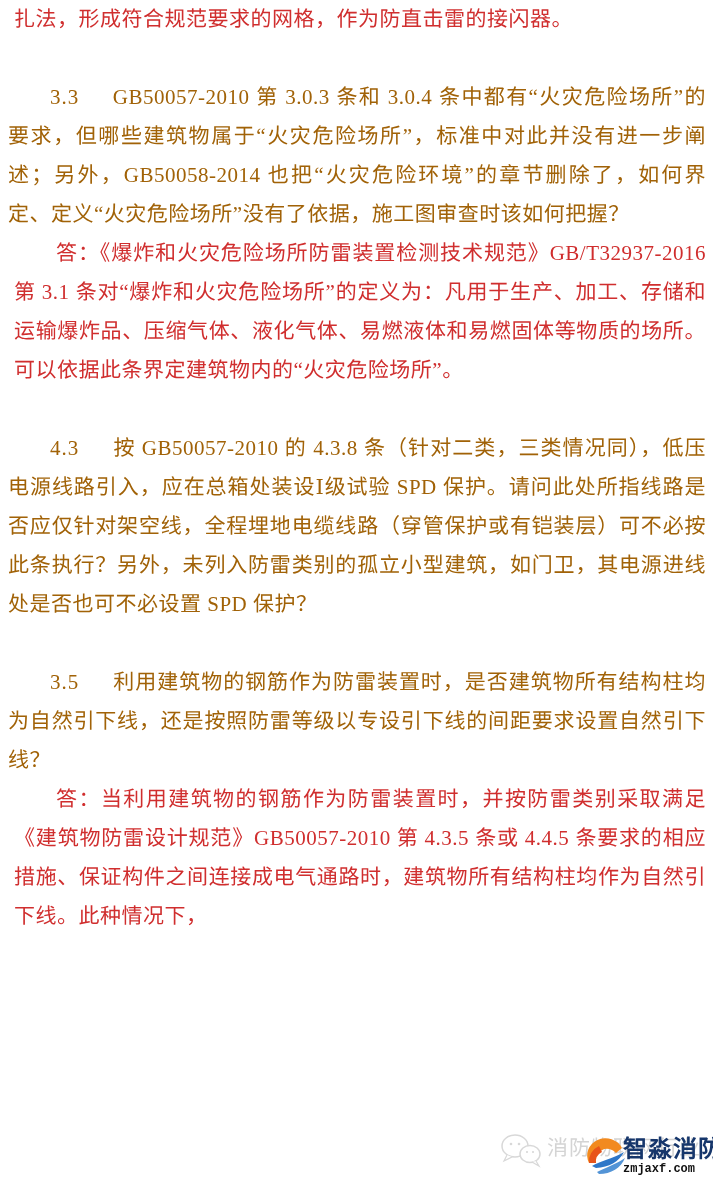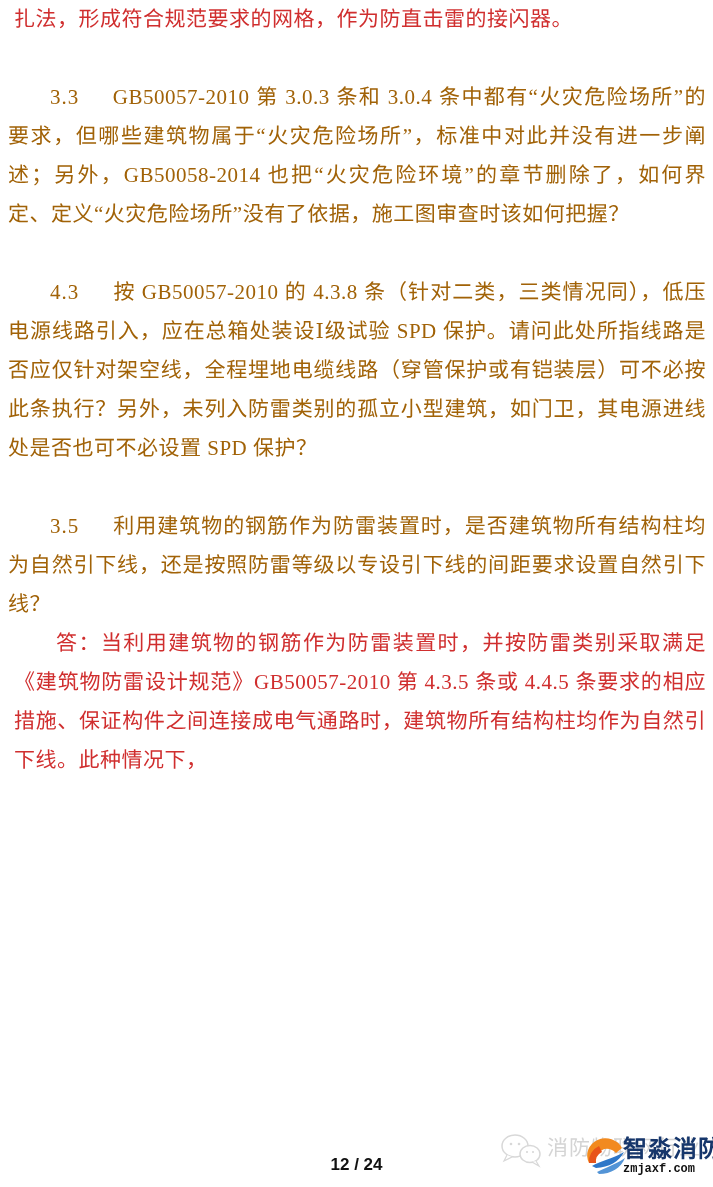--- a/index.html
+++ b/index.html
@@ -85,33 +85,33 @@
 <body>
 
 <div class="page">
   <div class="content">
 
     <p class="line red">扎法，形成符合规范要求的网格，作为防直击雷的接闪器。</p>
 
     <div class="gap"></div>
 
     <p class="line indent"><span class="qnum">3.3</span><span>GB50057-2010 第 3.0.3 条和 3.0.4 条中都有“火灾危险场所”的要求，但哪些建筑物属于“火灾危险场所”，标准中对此并没有进一步阐述；另外，GB50058-2014 也把“火灾危险环境”的章节删除了，如何界定、定义“火灾危险场所”没有了依据，施工图审查时该如何把握？</span></p>
+    <p class="line red indent">答：《爆炸和火灾危险场所防雷装置检测技术规范》GB/T32937-2016 第 3.1 条对“爆炸和火灾危险场所”的定义为：凡用于生产、加工、存储和运输爆炸品、压缩气体、液化气体、易燃液体和易燃固体等物质的场所。可以依据此条界定建筑物内的“火灾危险场所”。</p>
 
     <div class="gap"></div>
 
     <p class="line indent"><span class="qnum">4.3</span><span>按 GB50057-2010 的 4.3.8 条（针对二类，三类情况同），低压电源线路引入，应在总箱处装设Ⅰ级试验 SPD 保护。请问此处所指线路是否应仅针对架空线，全程埋地电缆线路（穿管保护或有铠装层）可不必按此条执行？另外，未列入防雷类别的孤立小型建筑，如门卫，其电源进线处是否也可不必设置 SPD 保护？</span></p>
 
     <div class="gap"></div>
 
     <p class="line indent"><span class="qnum">3.5</span><span>利用建筑物的钢筋作为防雷装置时，是否建筑物所有结构柱均为自然引下线，还是按照防雷等级以专设引下线的间距要求设置自然引下线？</span></p>
     <p class="line red indent">答：当利用建筑物的钢筋作为防雷装置时，并按防雷类别采取满足《建筑物防雷设计规范》GB50057-2010 第 4.3.5 条或 4.4.5 条要求的相应措施、保证构件之间连接成电气通路时，建筑物所有结构柱均作为自然引下线。此种情况下，</p>
 
   </div>
 
-  <div class="footer">12 / 24</div>
 
   <div class="watermark">
     <svg class="wm-mascot" viewBox="0 0 44 36" xmlns="http://www.w3.org/2000/svg">
       <ellipse cx="16" cy="13" rx="13" ry="11" fill="#ffffff" stroke="#d8d8d8" stroke-width="1.5"></ellipse>
       <path d="M8 22 L5 28 L13 24" fill="#ffffff" stroke="#d8d8d8" stroke-width="1.2"></path>
       <ellipse cx="31" cy="21" rx="10" ry="8.5" fill="#ffffff" stroke="#d8d8d8" stroke-width="1.5"></ellipse>
       <path d="M37 28 L40 33 L33 29" fill="#ffffff" stroke="#d8d8d8" stroke-width="1.2"></path>
       <circle cx="12" cy="11" r="1.3" fill="#d8d8d8"></circle>
       <circle cx="20" cy="11" r="1.3" fill="#d8d8d8"></circle>
       <circle cx="28" cy="19" r="1.1" fill="#d8d8d8"></circle>

